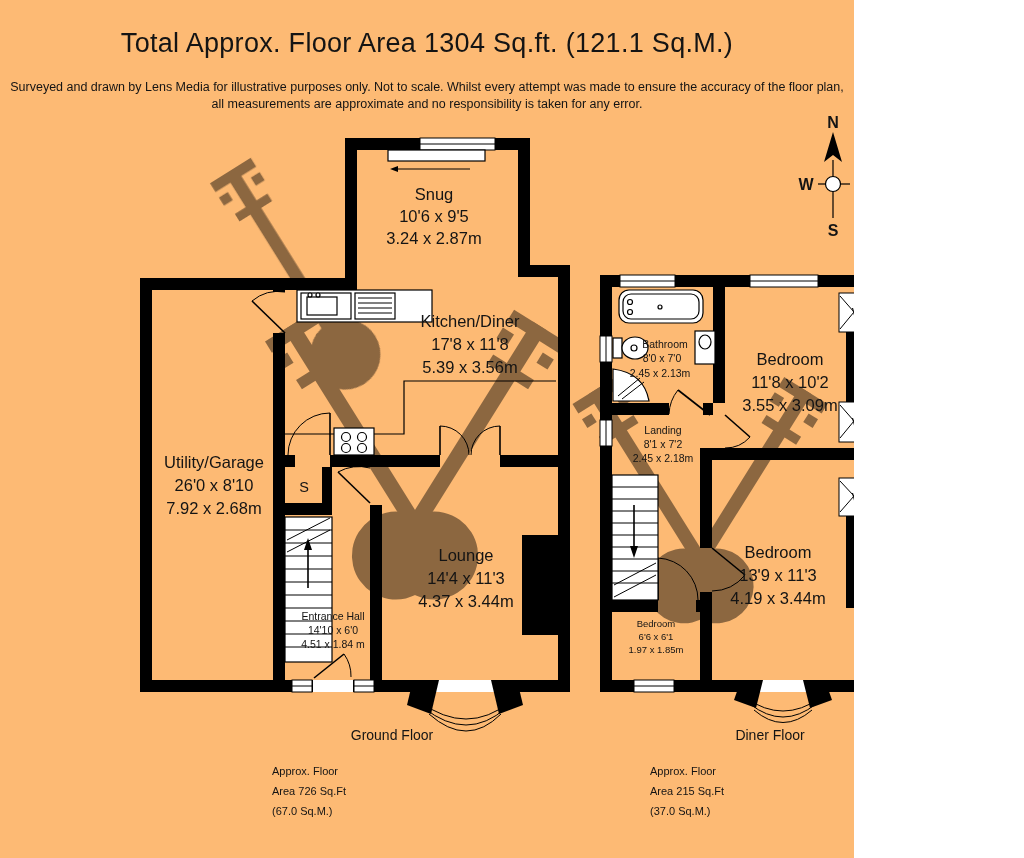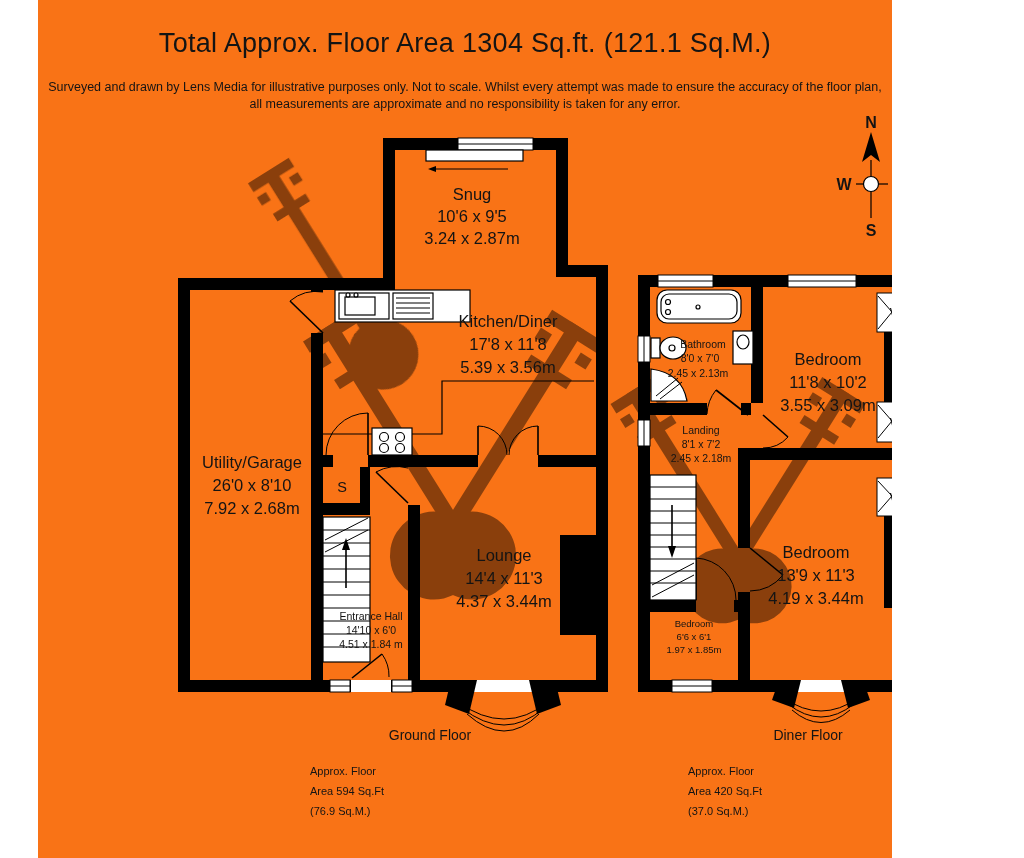--- a/index.html
+++ b/index.html
@@ -1,17 +1,17 @@
 <!DOCTYPE html>
 <html><head>
 <meta charset="utf-8">
 <style>
   html,body{margin:0;padding:0;background:#fff;}
-  .canvas{position:relative;width:854px;height:858px;background:#f97316;
-          font-family:"Liberation Sans",sans-serif;color:#141414;overflow:hidden;margin-left:38px;}
+  .canvas{position:relative;width:854px;height:858px;background:#fdba74;
+          font-family:"Liberation Sans",sans-serif;color:#141414;overflow:hidden;}
   .title{position:absolute;top:28px;left:0;width:100%;text-align:center;
          font-size:27px;letter-spacing:.3px;}
   .disc{position:absolute;left:0;width:100%;text-align:center;font-size:12.5px;line-height:17px;}
   .disc1{top:79px;} .disc2{top:96px;}
   .floor-title{position:absolute;width:240px;text-align:center;font-size:14px;}
   .floor-area{position:absolute;width:240px;text-align:left;font-size:11px;line-height:20px;}
   .gf-title{left:272px;top:727px;} .gf-area{left:272px;top:761px;}
   .ff-title{left:650px;top:727px;} .ff-area{left:650px;top:761px;}
   svg{position:absolute;left:0;top:0;}
   svg text{text-anchor:middle;fill:#141414;font-family:"Liberation Sans",sans-serif;}
@@ -305,22 +305,22 @@
       <text class="t-c" x="833" y="128">N</text>
       <text class="t-c" x="833" y="236">S</text>
       <text class="t-c" x="806" y="190">W</text>
       <text class="t-c" x="861" y="190">E</text>
     </g>
   </svg>
 
   <div class="floor-title gf-title">Ground Floor</div>
   <div class="floor-area gf-area">
     <div>Approx. Floor</div>
-    <div>Area 594 Sq.Ft</div>
-    <div>(76.9 Sq.M.)</div>
+    <div>Area 726 Sq.Ft</div>
+    <div>(67.0 Sq.M.)</div>
   </div>
   <div class="floor-title ff-title">Diner Floor</div>
   <div class="floor-area ff-area">
     <div>Approx. Floor</div>
-    <div>Area 420 Sq.Ft</div>
+    <div>Area 215 Sq.Ft</div>
     <div>(37.0 Sq.M.)</div>
   </div>
 </div>
 
 </body></html>

